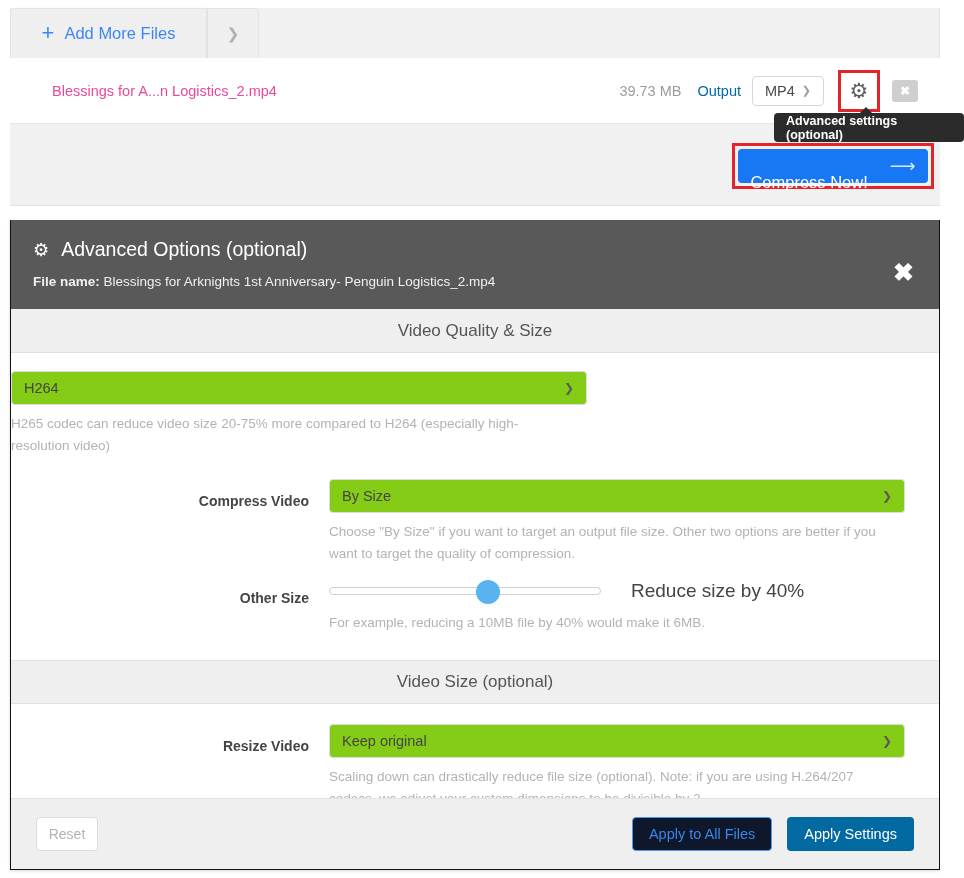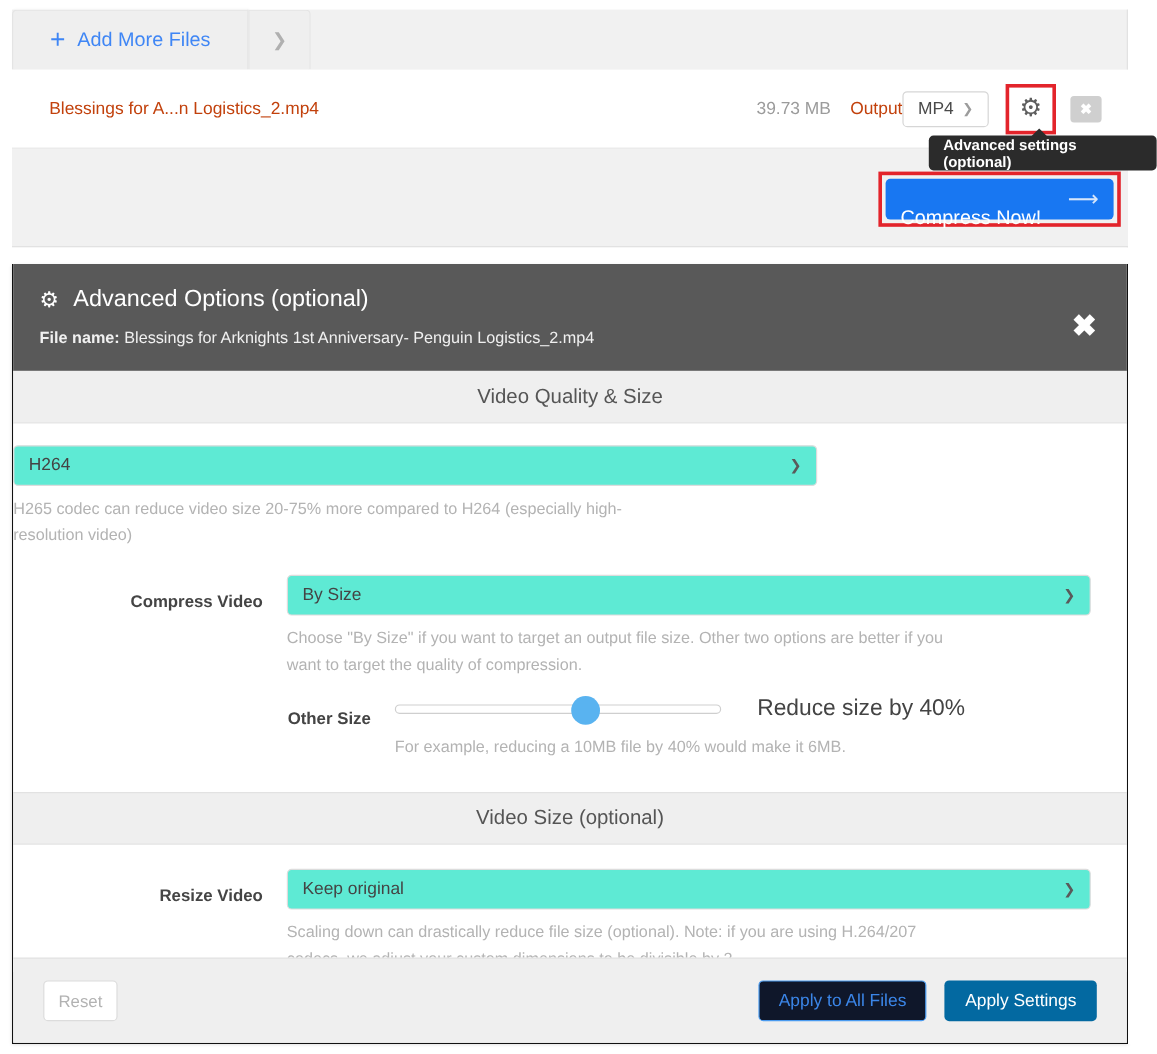--- a/index.html
+++ b/index.html
@@ -39,24 +39,24 @@
     display: flex; align-items: center; justify-content: center; cursor: pointer;
   }
   .caret-glyph { color: #b0b0b0; font-size: 15px; line-height: 1; }
 
   .file-row {
     position: absolute; left: 0; top: 50px; width: 930px; height: 66px;
     background: #ffffff; border-bottom: 1px solid #e6e6e6;
     display: flex; align-items: center;
   }
   .file-name {
-    color: #c2410c; font-size: 14.5px; margin-left: 31px; flex: 1; white-space: nowrap;
+    color: #ec4899; font-size: 14.5px; margin-left: 42px; flex: 1; white-space: nowrap;
   }
   .file-size { color: #9b9b9b; font-size: 14.5px; margin-right: 16px; }
-  .output-label { color: #c2410c; font-size: 14.5px; }
+  .output-label { color: #0369a1; font-size: 14.5px; margin-right: 11px; }
   .format-select {
     width: 72px; height: 30px; border: 1px solid #d6d6d6; border-radius: 4px;
     background: #fff; display: flex; align-items: center; justify-content: center;
     gap: 7px; cursor: pointer; margin-right: 14px;
   }
   .format-select .fmt-txt { color: #4a4a4a; font-size: 14.5px; }
   .format-select .fmt-caret { color: #9c9c9c; font-size: 11px; }
 
   .gear-wrap { position: relative; width: 42px; height: 42px; margin-right: 12px;
                display: flex; align-items: center; justify-content: center; cursor: pointer; }
@@ -119,22 +119,22 @@
   }
   .modal-body { background: #fff; }
 
   .field-row { display: flex; padding: 0; }
   .field-label {
     width: 318px; text-align: right; padding-right: 20px; color: #444;
     font-size: 14px; font-weight: bold; padding-top: 14px;
   }
   .field-ctrl { flex: 1; padding-right: 30px; }
   .select-box {
-    width: 670px; height: 34px; border: 1px solid #dcdcdc; border-radius: 4px;
-    background: #5eead4; display: flex; align-items: center; padding: 16px 12px;
+    width: 576px; height: 34px; border: 1px solid #dcdcdc; border-radius: 4px;
+    background: #84cc16; display: flex; align-items: center; padding: 16px 12px;
     color: #444; font-size: 14.5px; position: relative; cursor: pointer;
   }
   .select-box .sel-caret {
     position: absolute; right: 12px; color: #5a5a5a; font-size: 12px;
   }
   .help-text {
     width: 560px; margin-top: 8px; color: #b3b3b3; font-size: 13.5px; line-height: 1.62;
   }
 
   .slider-row { display: flex; padding-top: 4px; }

